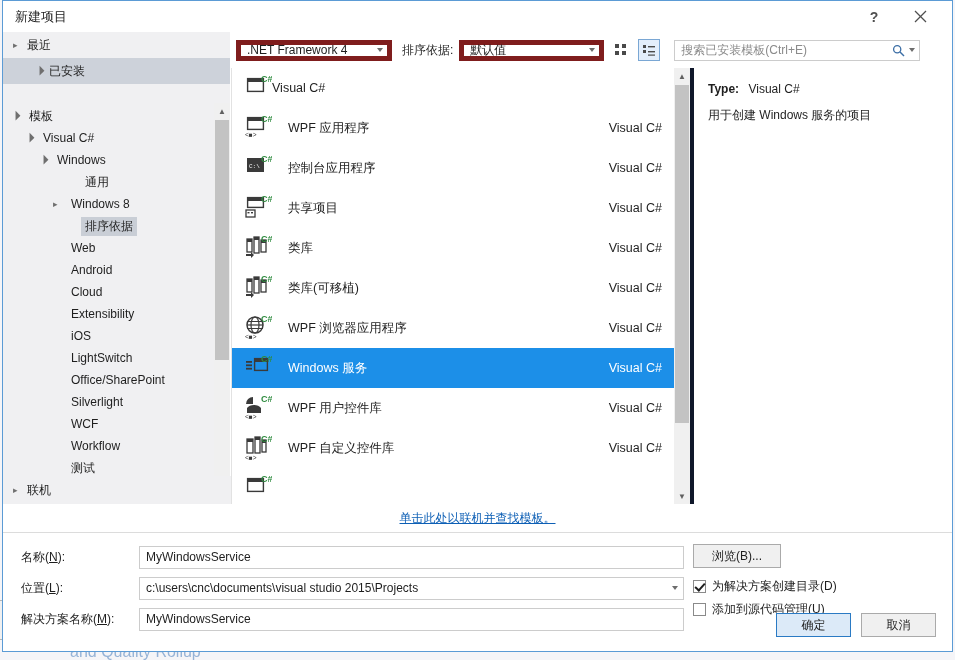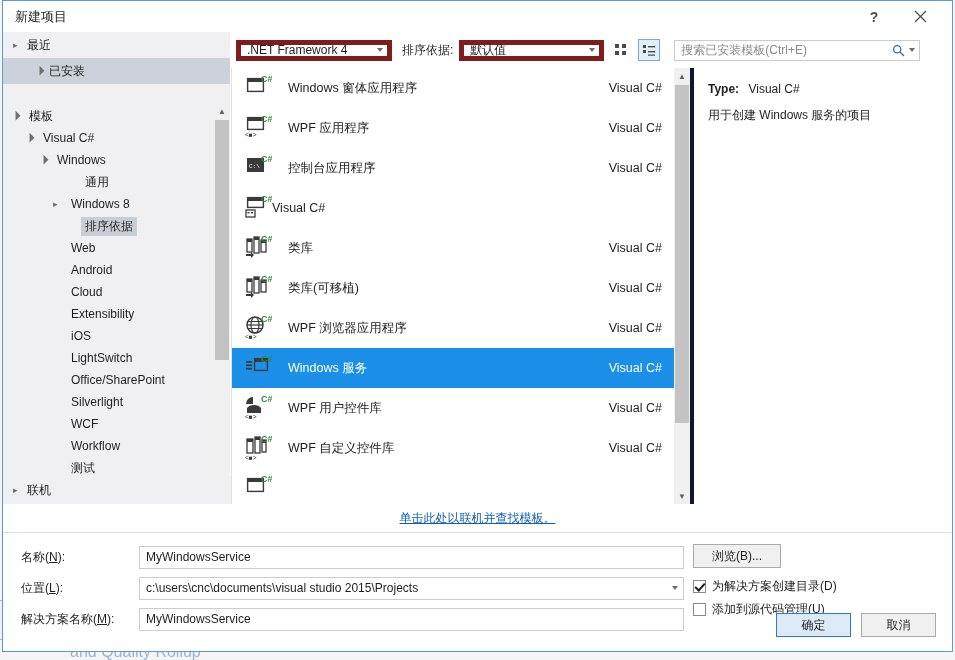--- a/index.html
+++ b/index.html
@@ -469,21 +469,20 @@
 
       <div id="center-pane">
         <div id="list-clip">
           <div id="tpl-list" style="margin-top:36px;">
               <div class="tpl-row">
                 <span class="tpl-icon"><svg width="28" height="28" viewBox="0 0 28 28">
                     <rect x="3" y="4" width="17" height="4" fill="#3a3a3a"></rect>
                     <rect x="3.6" y="4.6" width="15.8" height="12.8" fill="none" stroke="#3a3a3a" stroke-width="1.4"></rect>
                     <text x="17" y="8" font-size="9" font-weight="bold" fill="#2e8b3f" font-family="&quot;Liberation Sans&quot;,sans-serif">C#</text>
                   </svg></span>
-                <span class="tpl-name">Windows 窗体应用程序</span>
                 <span class="tpl-lang">Visual C#</span>
               </div>
               <div class="tpl-row">
                 <span class="tpl-icon"><svg width="28" height="28" viewBox="0 0 28 28">
                     <rect x="3" y="3" width="17" height="4" fill="#3a3a3a"></rect>
                     <rect x="3.6" y="3.6" width="15.8" height="11.8" fill="none" stroke="#3a3a3a" stroke-width="1.4"></rect>
                     <text x="1" y="23" font-size="6.5" fill="#3a3a3a" font-family="&quot;Liberation Sans&quot;,sans-serif">&lt;■&gt;</text>
                     <text x="17" y="8" font-size="9" font-weight="bold" fill="#2e8b3f" font-family="&quot;Liberation Sans&quot;,sans-serif">C#</text>
                   </svg></span>
                 <span class="tpl-name">WPF 应用程序</span>
@@ -500,20 +499,21 @@
               </div>
               <div class="tpl-row">
                 <span class="tpl-icon"><svg width="28" height="28" viewBox="0 0 28 28">
                     <rect x="3" y="3" width="17" height="4" fill="#3a3a3a"></rect>
                     <rect x="3.6" y="3.6" width="15.8" height="9.8" fill="none" stroke="#3a3a3a" stroke-width="1.4"></rect>
                     <rect x="2" y="16" width="9" height="7" fill="none" stroke="#3a3a3a" stroke-width="1.3"></rect>
                     <rect x="3.5" y="18" width="2" height="1.4" fill="#3a3a3a"></rect>
                     <rect x="7" y="18" width="2" height="1.4" fill="#3a3a3a"></rect>
                     <text x="17" y="8" font-size="9" font-weight="bold" fill="#2e8b3f" font-family="&quot;Liberation Sans&quot;,sans-serif">C#</text>
                   </svg></span>
+                <span class="tpl-name">共享项目</span>
                 <span class="tpl-lang">Visual C#</span>
               </div>
               <div class="tpl-row">
                 <span class="tpl-icon"><svg width="28" height="28" viewBox="0 0 28 28">
                     <rect x="3" y="5" width="5" height="13" fill="none" stroke="#3a3a3a" stroke-width="1.3"></rect>
                     <rect x="3" y="5" width="5" height="3" fill="#3a3a3a"></rect>
                     <rect x="10" y="3" width="5" height="16" fill="none" stroke="#3a3a3a" stroke-width="1.3"></rect>
                     <rect x="10" y="3" width="5" height="3" fill="#3a3a3a"></rect>
                     <rect x="17" y="6" width="5" height="12" fill="none" stroke="#3a3a3a" stroke-width="1.3"></rect>
                     <rect x="17" y="6" width="5" height="3" fill="#3a3a3a"></rect>

